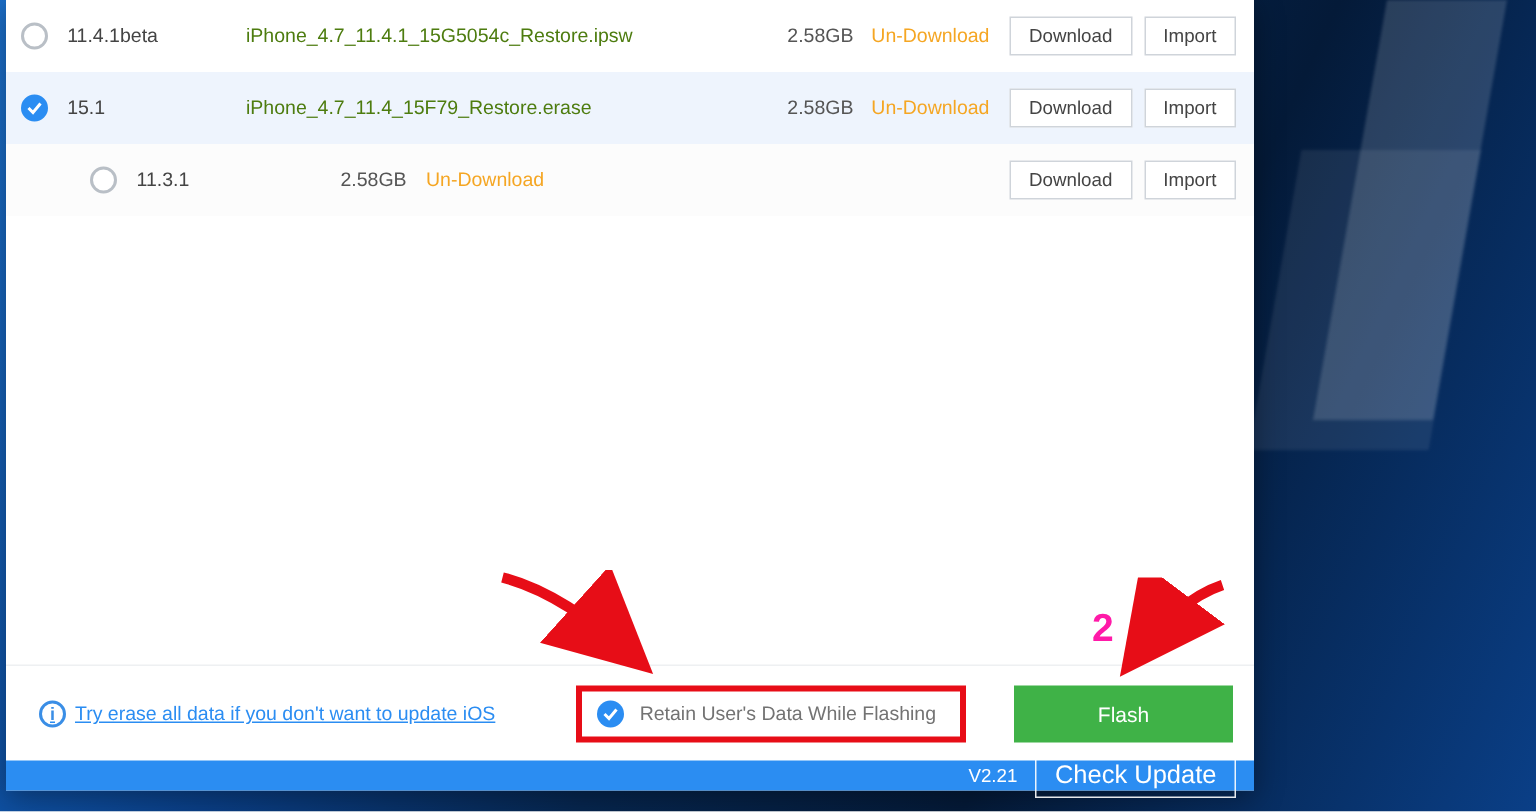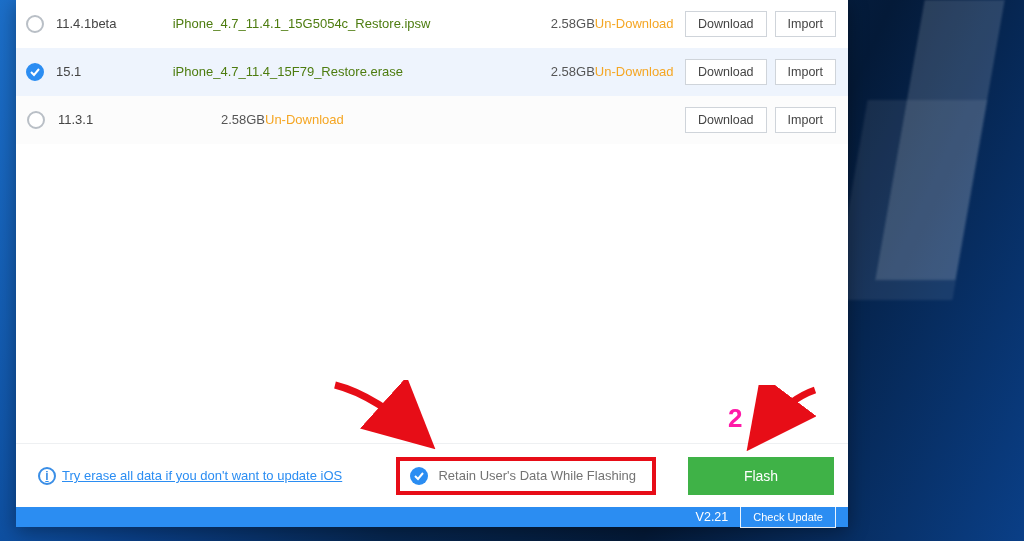--- a/index.html
+++ b/index.html
@@ -13,38 +13,38 @@
       linear-gradient(115deg, #1c6fc9 0%, #0e4fa0 20%, #0a3f87 30%, #06264f 50%, #041a38 70%, #0a3f87 100%);
   }
   .desktop::before, .desktop::after {
     content:''; position:absolute; background: rgba(255,255,255,0.15);
     filter: blur(1px);
   }
   .desktop::before { left:900px; top:0; width:80px; height:280px; transform: skewX(-10deg); }
   .desktop::after  { left:850px; top:100px; width:120px; height:200px; transform: skewX(-10deg); background: rgba(255,255,255,0.08); }
 
   .window {
-    position: absolute; left: 16px; top: 0; width: 832px; height: 527px;
+    position: absolute; left: 4px; top: 0; width: 832px; height: 527px;
     background: #fff; box-shadow: 0 4px 18px rgba(0,0,0,0.35);
     display: flex; flex-direction: column;
   }
 
   
   .rows { flex: 0 0 auto; }
   .row {
     display: flex; align-items: center; height: 48px;
     font-size: 13px; color: #444; border-bottom: 1px solid transparent;
   }
   .row.selected { background: #eef4fd; }
-  .row.alt { background: #fcfcfc; }
+  .row.alt { background: #fcfcfc; padding-left: 45px; }
 
   .cell-radio   { width: 40px; display:flex; justify-content:center; }
   .cell-version { width: 125px; padding-left: 2px; }
   .cell-file    { width: 360px; color:#4d7c0f; }
-  .cell-size    { width: 70px; text-align:right; color:#555;margin-left:14px; }
+  .cell-size    { width: 70px; text-align:center; color:#555; }
   .cell-status  { width: 95px; color:#f5a623; }
   .cell-actions { flex:1; display:flex; gap:8px; padding-right:12px; justify-content:flex-end;}
 
   .radio {
     width:18px; height:18px; border-radius:50%; border:2px solid #b9bfc6;
     display:inline-flex; align-items:center; justify-content:center;
     background:#fff;
   }
   .radio.checked { border-color:#2b8df2; background:#2b8df2; }
   .radio.checked svg { display:block; }
@@ -84,21 +84,21 @@
   }
 
   
   .footer {
     flex:0 0 auto; height:20px; background:#2b8df2;
     display:flex; align-items:center; justify-content:flex-end;
     padding:0 12px; gap:12px; color:#fff; font-size:12.5px;
   }
   .footer .check-update {
     border:1px solid rgba(255,255,255,0.9); background:transparent; color:#fff;
-    padding:4px 12px; font-size:11px; cursor:pointer;
+    padding:4px 12px; font-size:17px; cursor:pointer;
   }
 
   
   .annot { position:absolute; pointer-events:none; }
   .annot svg { display:block; }
   .num2 {
     position:absolute; color:#ff1aa8; font-weight:800; font-size:26px;
     font-family: Arial, sans-serif;
   }
 </style>

